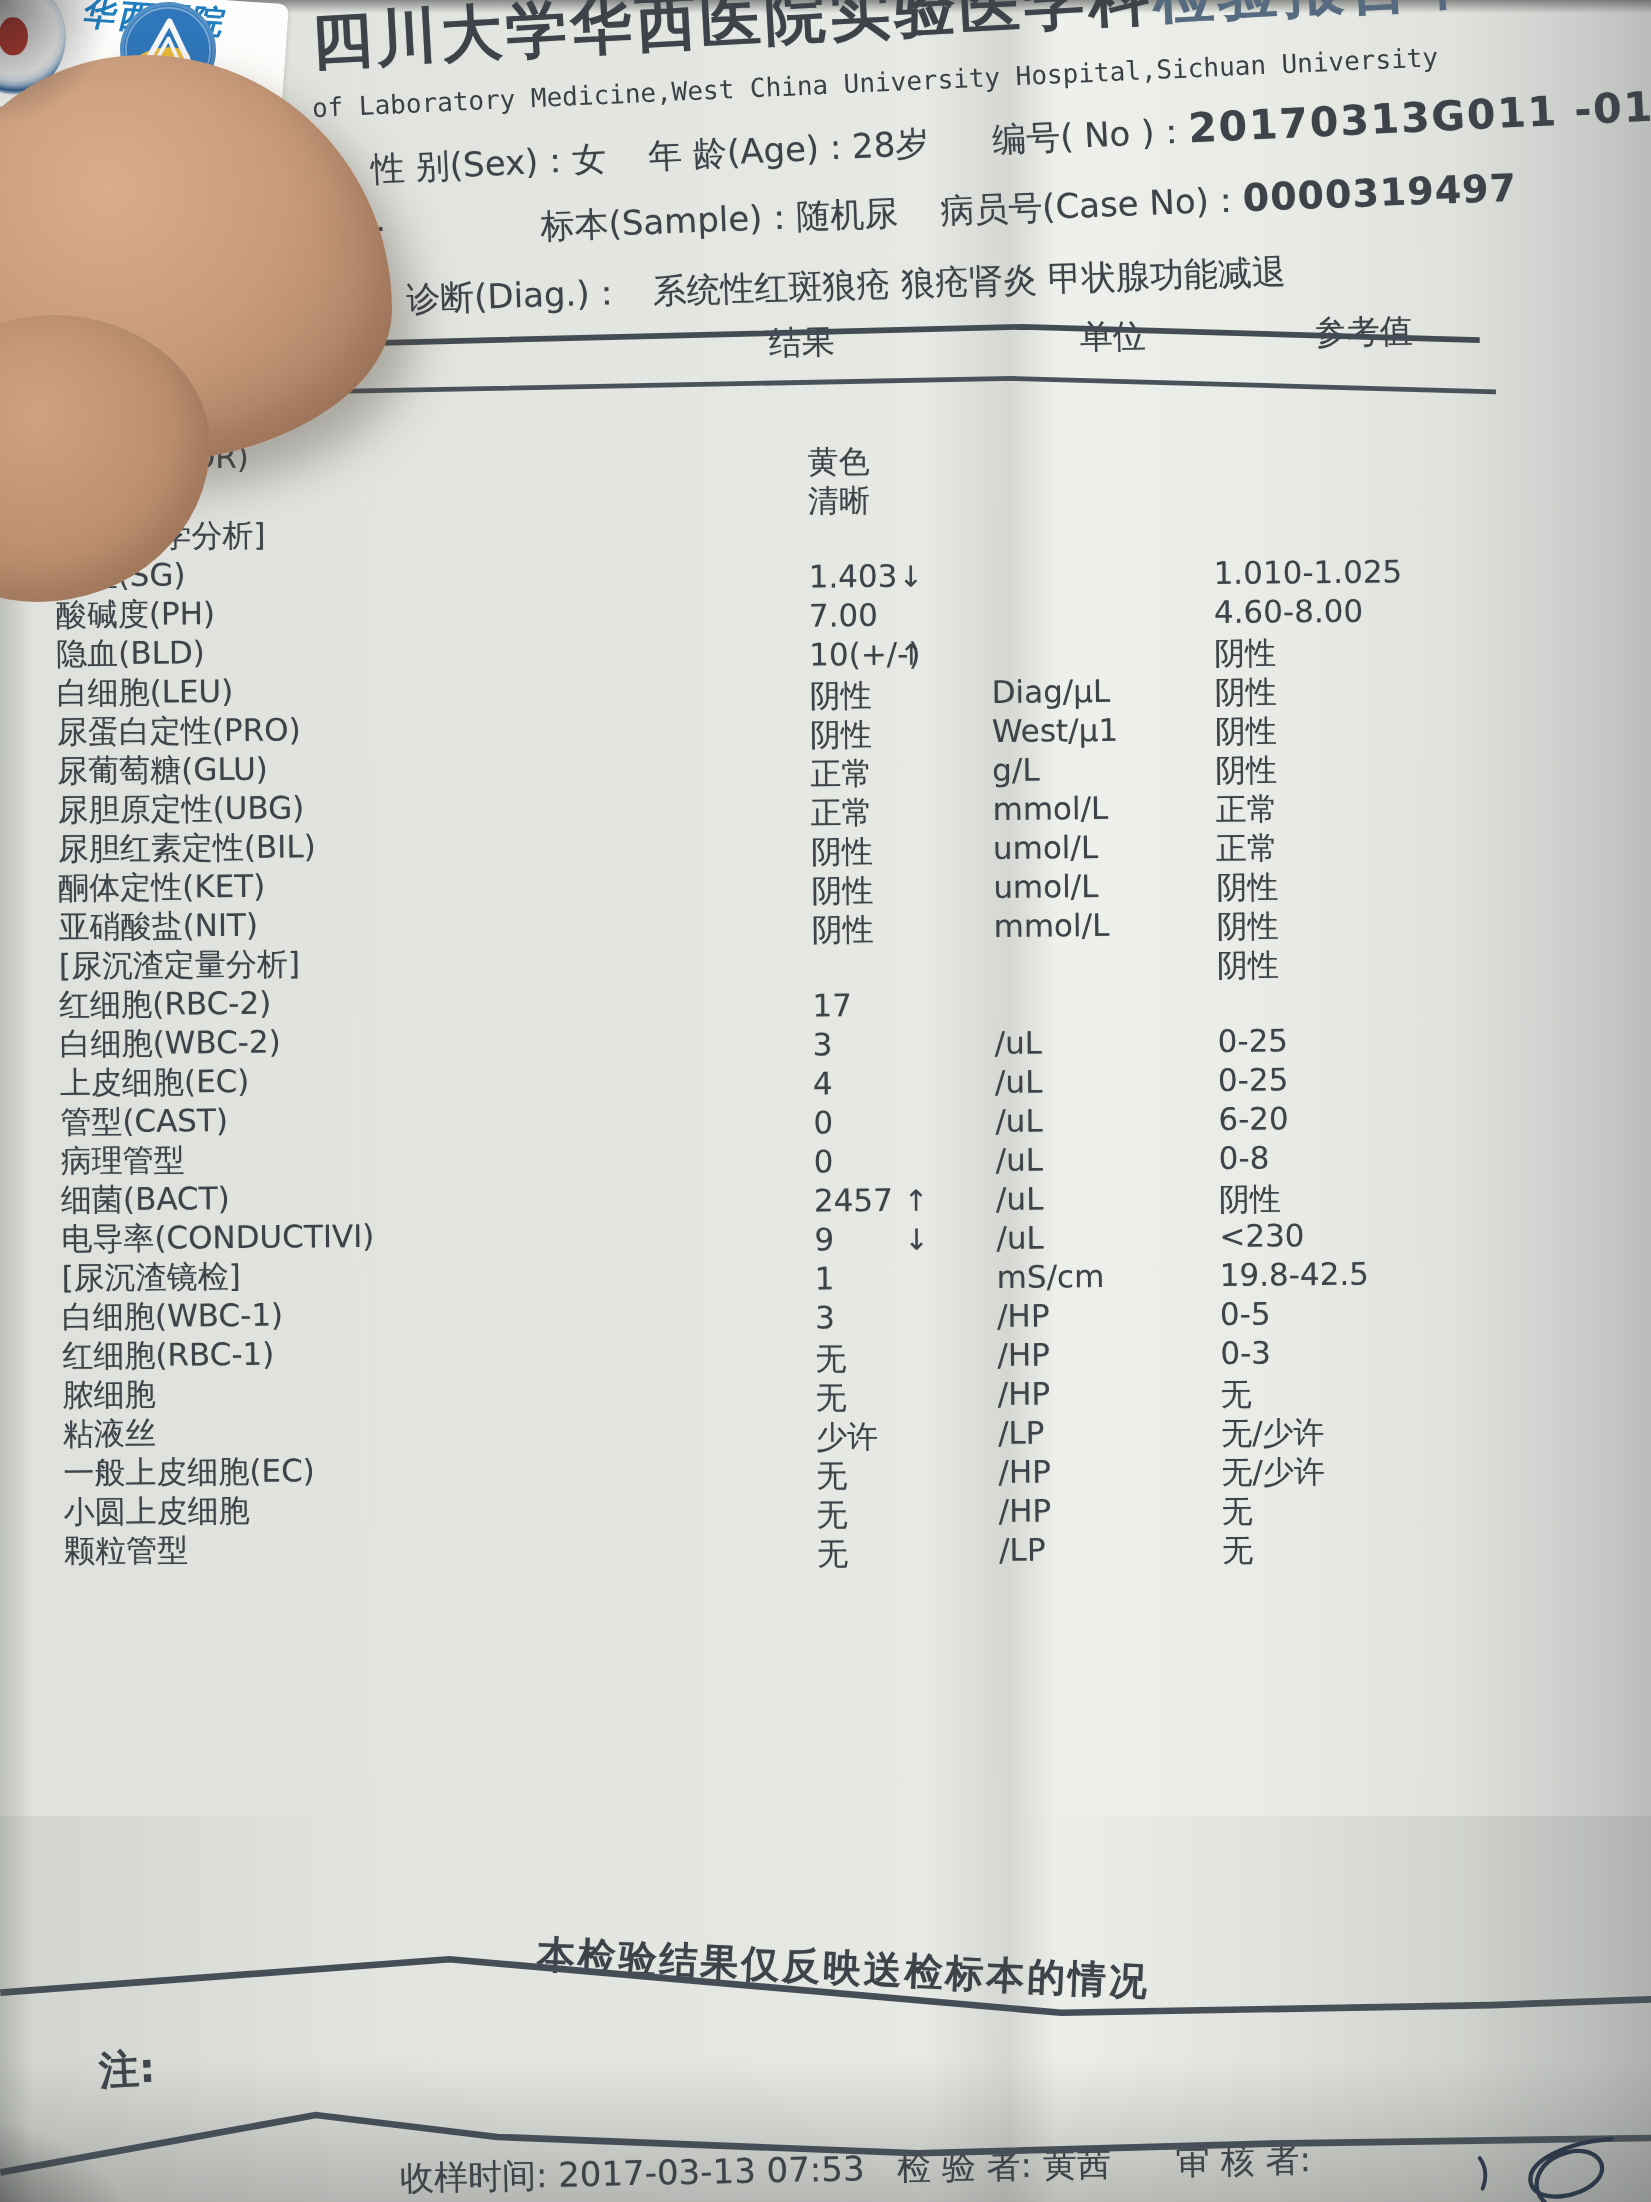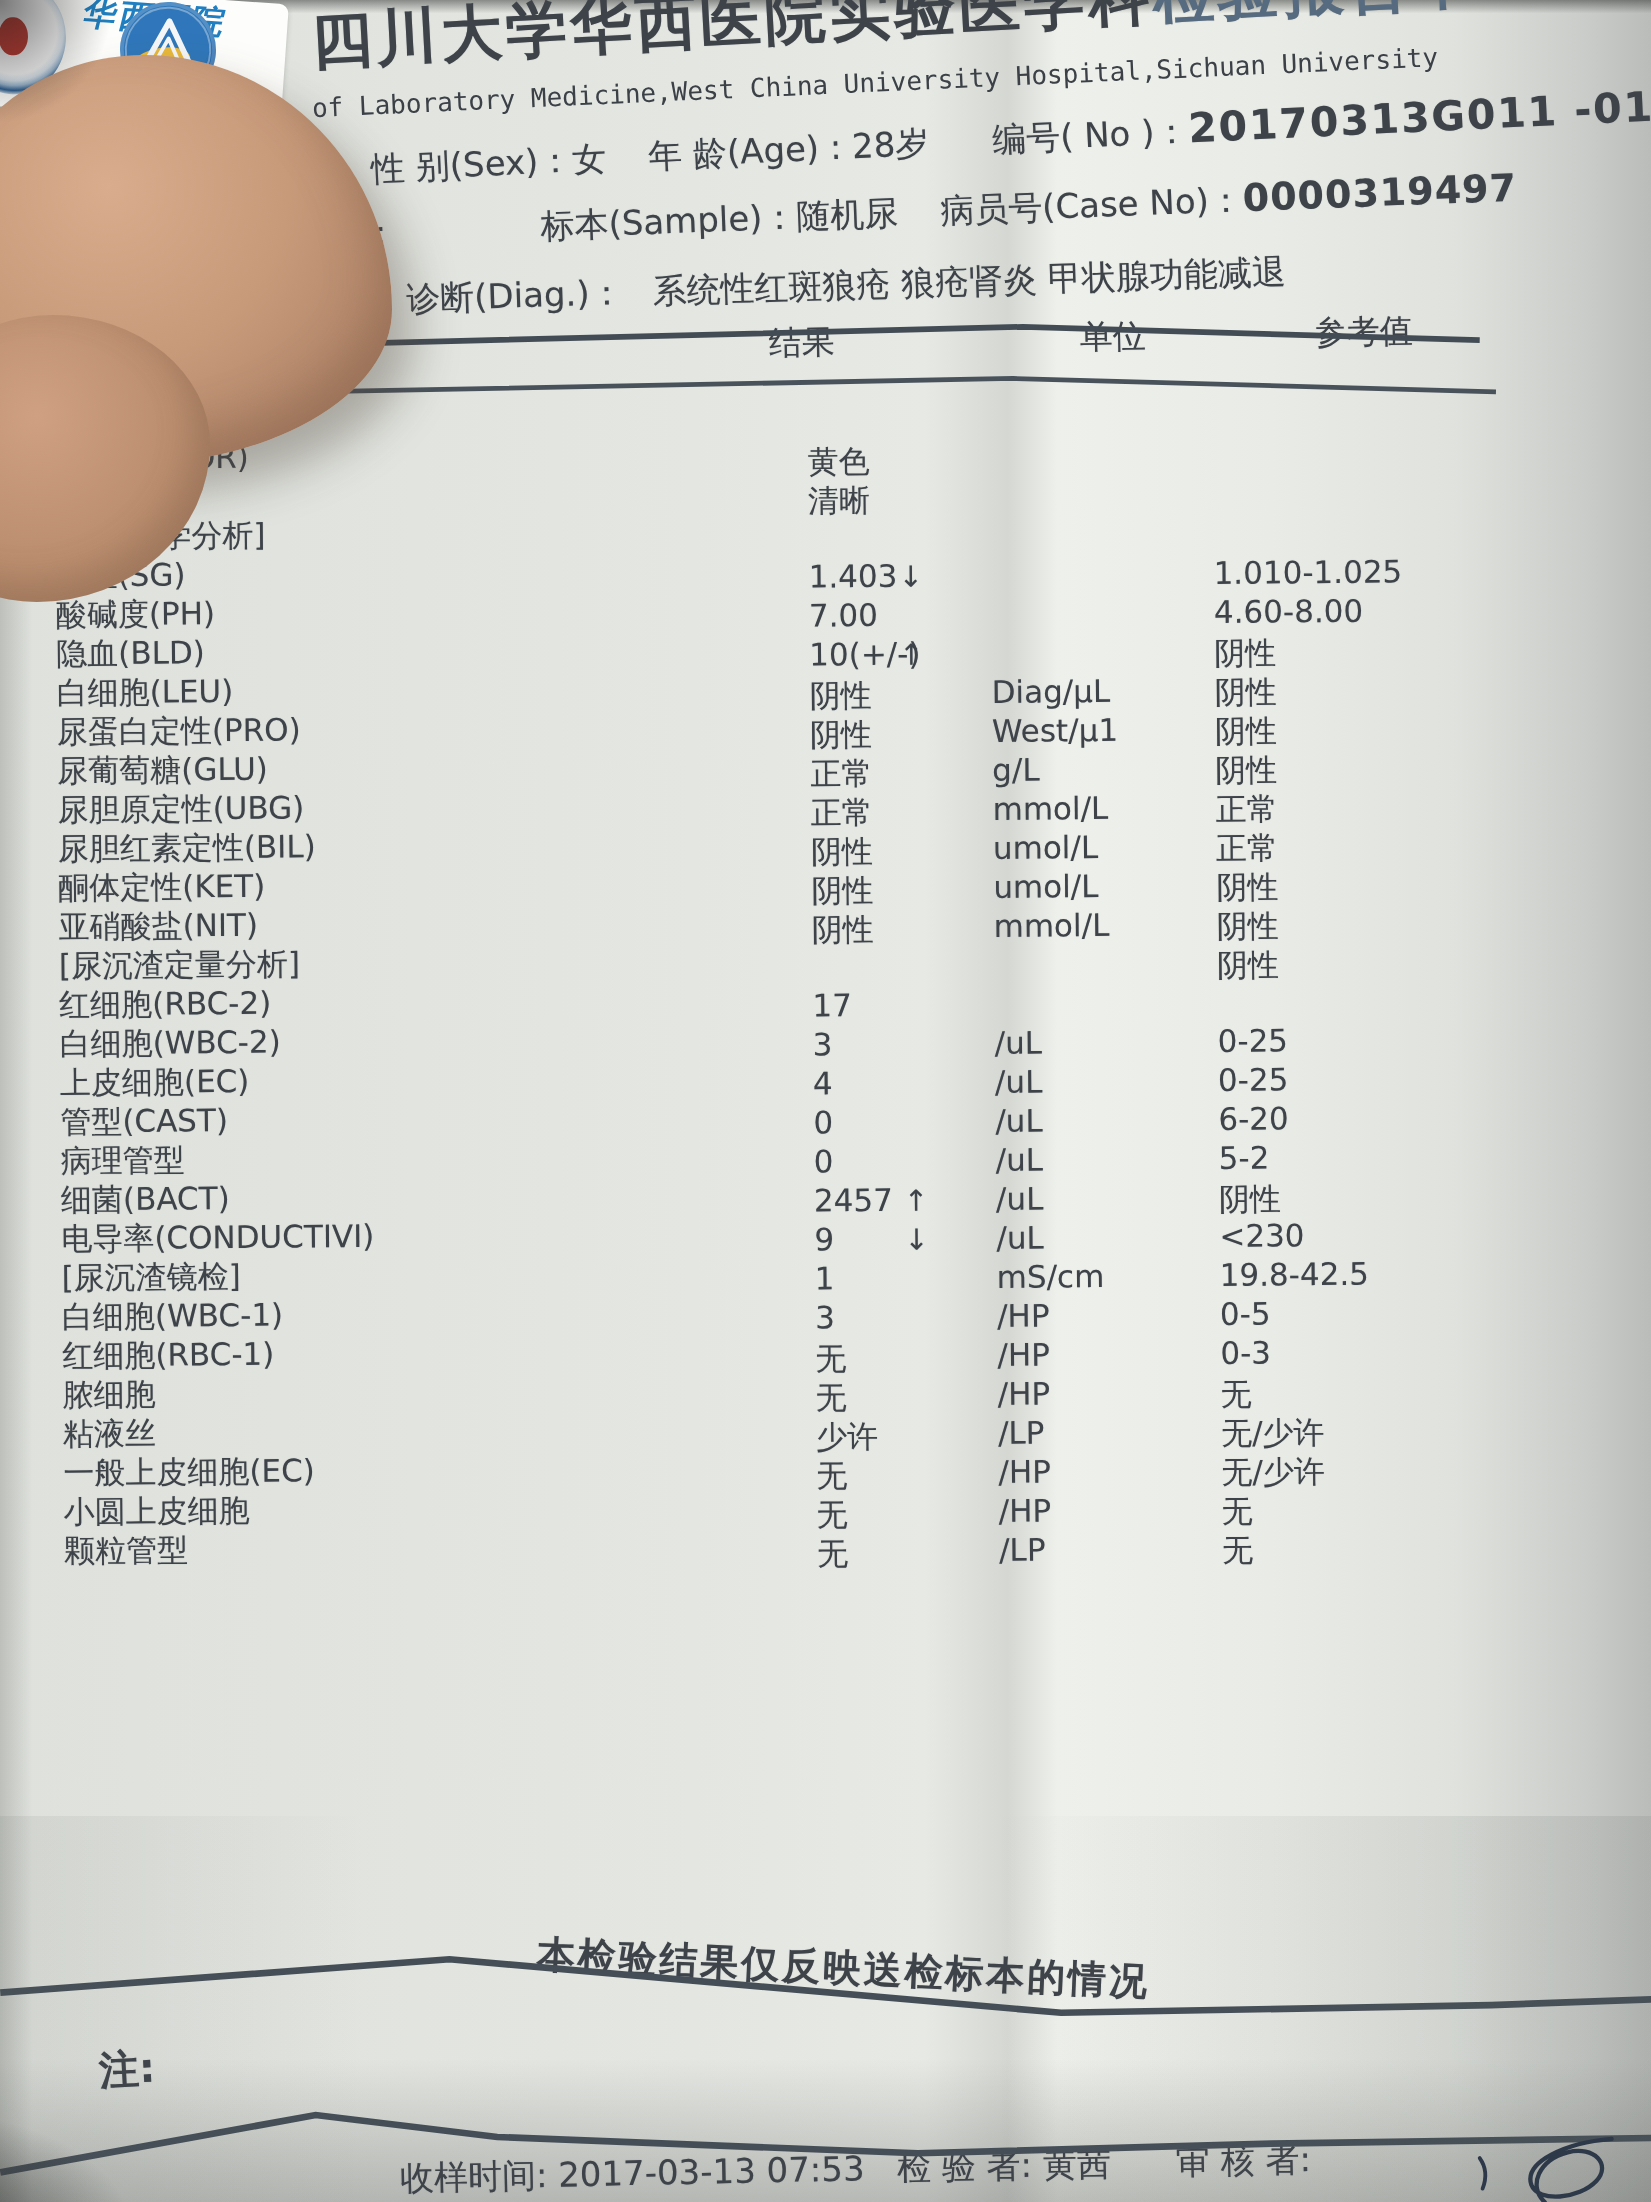--- a/index.html
+++ b/index.html
@@ -268,21 +268,21 @@
       <span class="c-flag"></span>
       <span class="c-unit">/uL</span>
       <span class="c-ref">6-20</span>
     </div>
 
     <div class="trow">
       <span class="c-item">病理管型</span>
       <span class="c-result">0</span>
       <span class="c-flag"></span>
       <span class="c-unit">/uL</span>
-      <span class="c-ref">5-2</span>
+      <span class="c-ref">0-8</span>
     </div>
 
     <div class="trow">
       <span class="c-item">细菌(BACT)</span>
       <span class="c-result">2457</span>
       <span class="c-flag">↑</span>
       <span class="c-unit">/uL</span>
       <span class="c-ref">阴性</span>
     </div>
 

